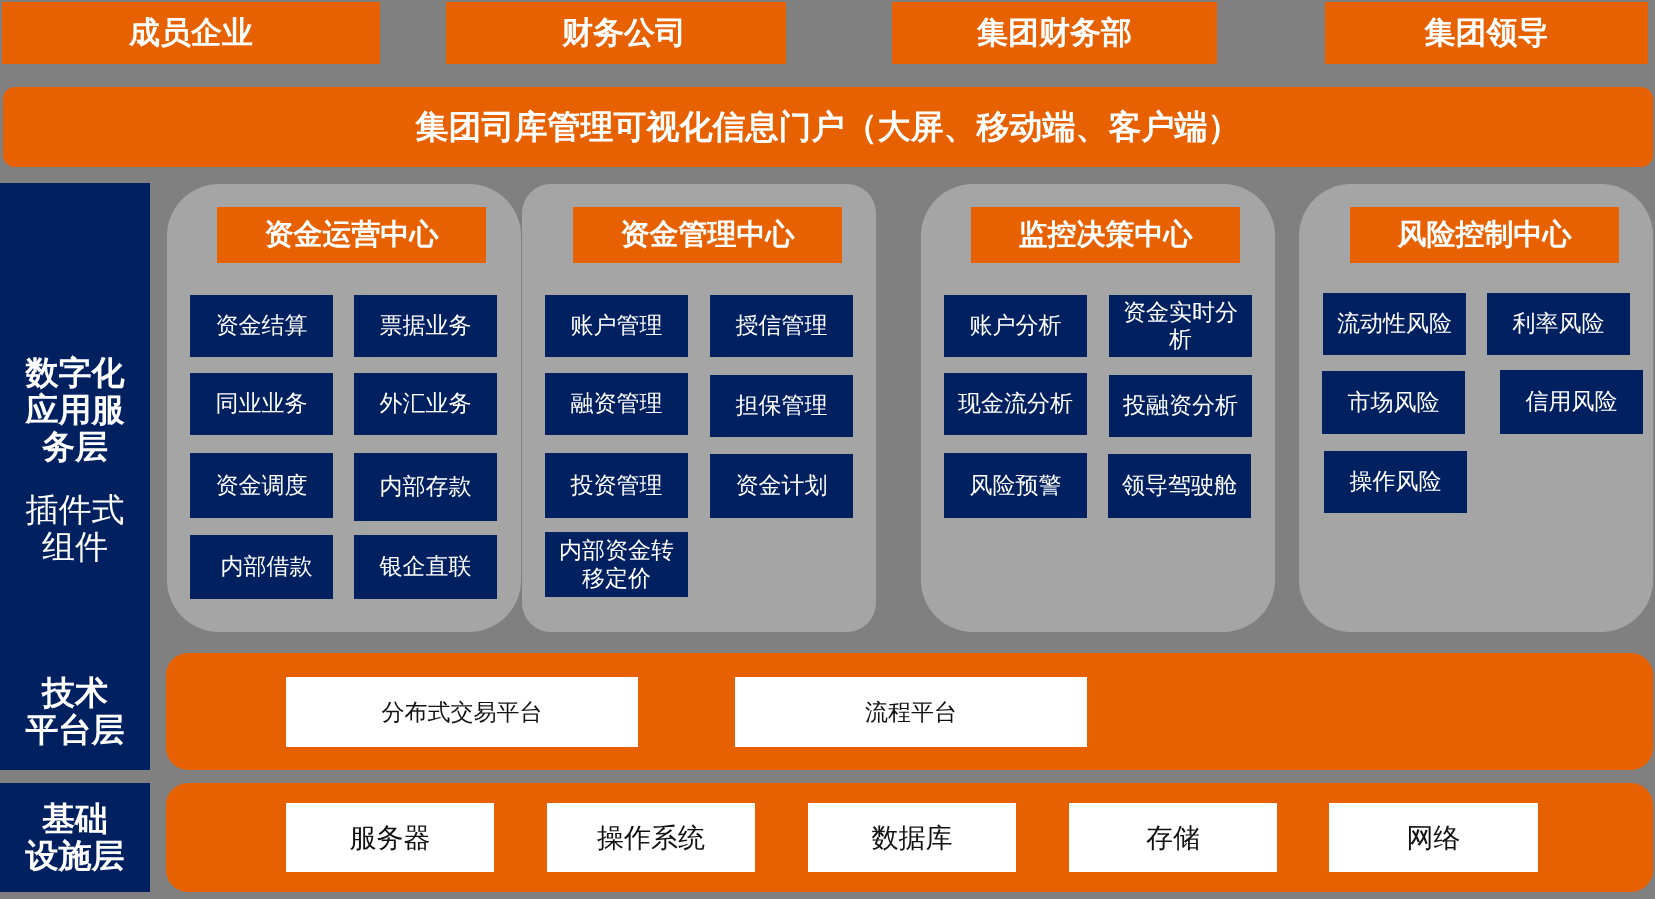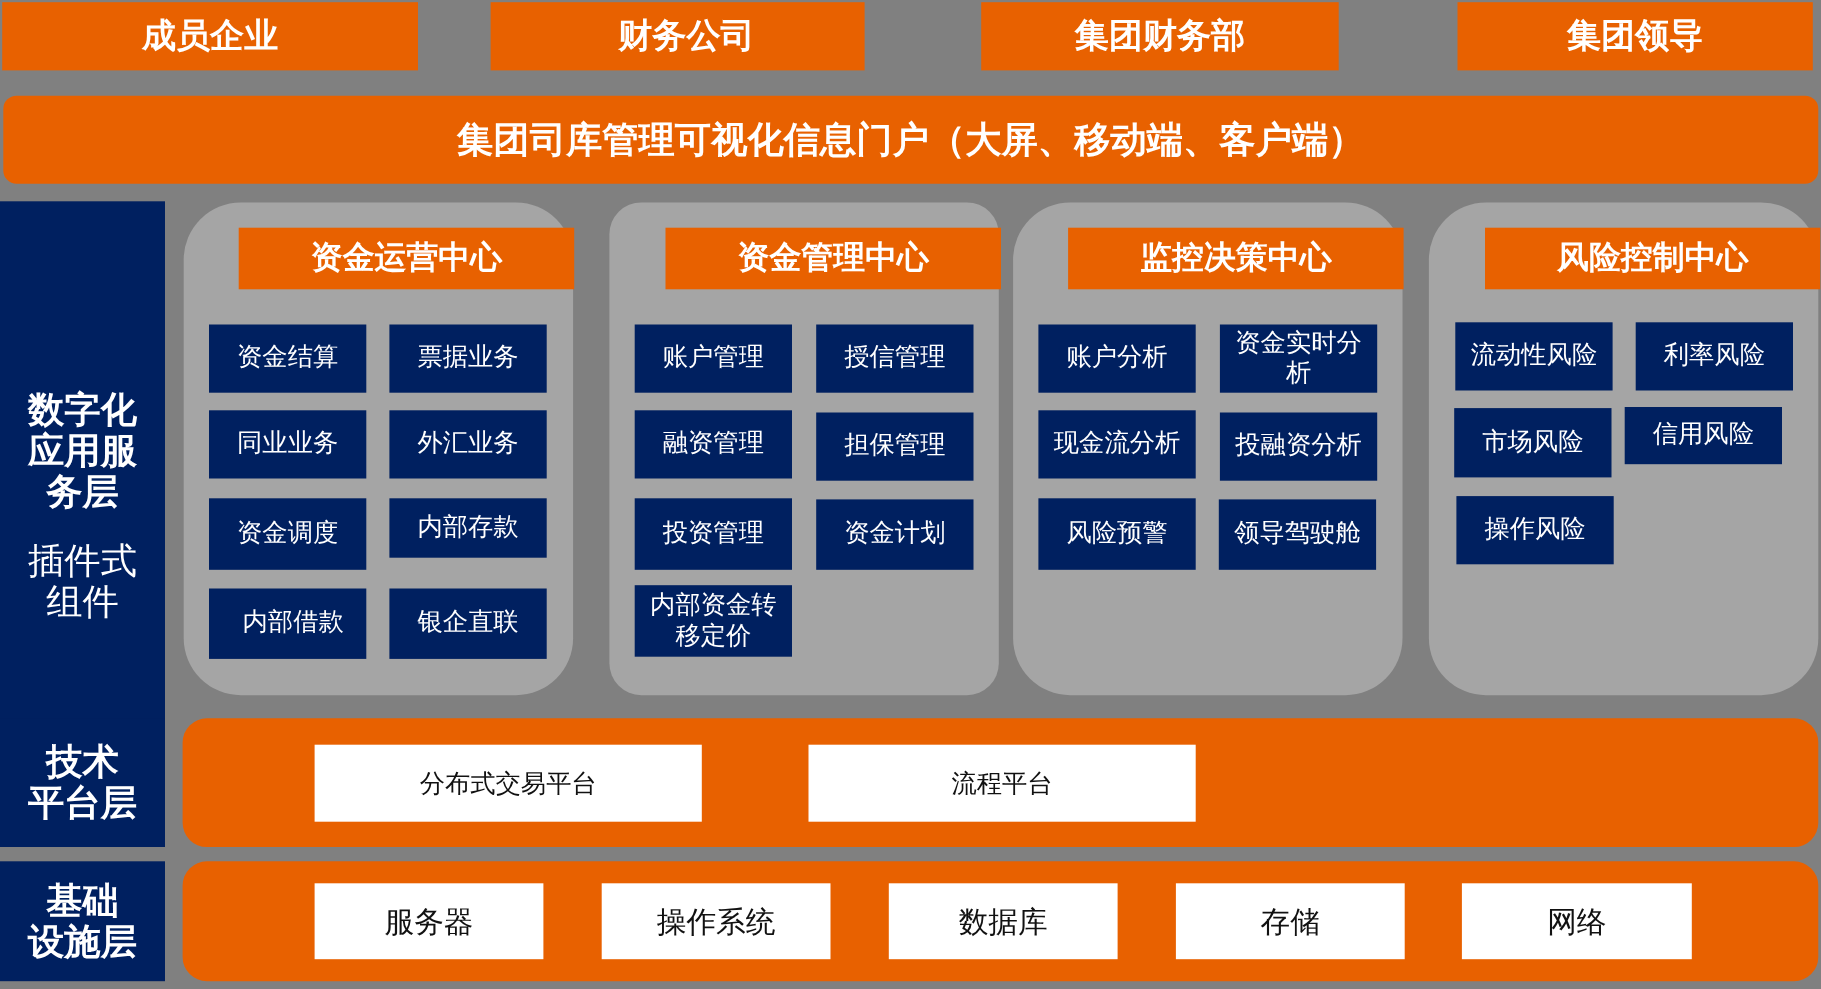--- a/index.html
+++ b/index.html
@@ -11,21 +11,21 @@
   .abs { position: absolute; box-sizing: border-box; }
   .orange { background: #E86100; }
   .navy { background: #002060; }
   .flex-c { display: flex; align-items: center; justify-content: center; text-align: center; }
   .top-box { top: 2px; height: 62px; color: #fff; font-weight: bold; font-size: 31px; }
   .banner { left: 3px; top: 87px; width: 1650px; height: 80px; border-radius: 12px; color: #fff; font-weight: bold; font-size: 33px; letter-spacing: 0px; }
   .layer-label { left: 0; width: 150px; color: #fff; flex-direction: column; line-height: 1.12; }
   .layer-label .bold { font-weight: bold; font-size: 33px; }
   .layer-label .light { font-size: 33px; font-weight: normal; margin-top: 26px; }
   .panel { top: 184px; height: 448px; width: 354px; background: #A5A5A5; border-radius: 52px; }
-  .panel-head { color: #fff; font-weight: bold; font-size: 29px; top: 23px; height: 56px; width: 305px; }
+  .panel-head { color: #fff; font-weight: bold; font-size: 29px; top: 23px; height: 56px; width: 269px; }
   .item { width: 143px; height: 62px; color: #fff; font-size: 23px; line-height: 1.18; padding: 0 6px; }
   .strip { left: 166px; width: 1487px; border-radius: 22px; }
   .wbox { background: #fff; color: #111; font-size: 23px; }
   .wbox.infra { font-size: 27px; }
 </style>
 </head>
 <body>
 
 <div class="abs orange flex-c top-box" style="left:2px;width:378px;">
     <span>成员企业</span>
@@ -56,26 +56,26 @@
   </div>
 </div>
 
 <div class="abs panel" style="left:167px;">
   <div class="abs orange flex-c panel-head" style="left:50px;">资金运营中心</div>
   <div class="abs navy flex-c item" style="left:23px;top:111px;">资金结算</div>
   <div class="abs navy flex-c item" style="left:187px;top:111px;">票据业务</div>
   <div class="abs navy flex-c item" style="left:23px;top:189px;">同业业务</div>
   <div class="abs navy flex-c item" style="left:187px;top:189px;">外汇业务</div>
   <div class="abs navy flex-c item" style="left:23px;top:269px;height:65px;">资金调度</div>
-  <div class="abs navy flex-c item" style="left:187px;top:269px;height:54px;">内部存款</div>
+  <div class="abs navy flex-c item" style="left:187px;top:269px;height:68px;">内部存款</div>
   <div class="abs navy flex-c item" style="left:23px;top:351px;height:64px;padding-left:16px;">内部借款</div>
   <div class="abs navy flex-c item" style="left:187px;top:351px;height:64px;">银企直联</div>
 </div>
 
-<div class="abs panel" style="left:554px;border-radius:29px;">
+<div class="abs panel" style="left:522px;border-radius:29px;">
   <div class="abs orange flex-c panel-head" style="left:51px;">资金管理中心</div>
   <div class="abs navy flex-c item" style="left:23px;top:111px;">账户管理</div>
   <div class="abs navy flex-c item" style="left:188px;top:111px;">授信管理</div>
   <div class="abs navy flex-c item" style="left:23px;top:189px;">融资管理</div>
   <div class="abs navy flex-c item" style="left:188px;top:191px;">担保管理</div>
   <div class="abs navy flex-c item" style="left:23px;top:269px;height:65px;">投资管理</div>
   <div class="abs navy flex-c item" style="left:188px;top:270px;height:64px;">资金计划</div>
   <div class="abs navy flex-c item" style="left:23px;top:348px;height:65px;">内部资金转移定价</div>
 </div>
 
@@ -87,21 +87,21 @@
   <div class="abs navy flex-c item" style="left:188px;top:191px;">投融资分析</div>
   <div class="abs navy flex-c item" style="left:23px;top:269px;height:65px;">风险预警</div>
   <div class="abs navy flex-c item" style="left:187px;top:270px;height:64px;">领导驾驶舱</div>
 </div>
 
 <div class="abs panel" style="left:1299px;">
   <div class="abs orange flex-c panel-head" style="left:51px;">风险控制中心</div>
   <div class="abs navy flex-c item" style="left:24px;top:109px;">流动性风险</div>
   <div class="abs navy flex-c item" style="left:188px;top:109px;">利率风险</div>
   <div class="abs navy flex-c item" style="left:23px;top:187px;height:63px;">市场风险</div>
-  <div class="abs navy flex-c item" style="left:178px;top:186px;height:52px;">信用风险</div>
+  <div class="abs navy flex-c item" style="left:201px;top:186px;height:64px;">信用风险</div>
   <div class="abs navy flex-c item" style="left:25px;top:267px;">操作风险</div>
 </div>
 
 <div class="abs navy flex-c layer-label" style="top:653px;height:117px;">
   <div class="bold">
     <div>技术</div>
     <div>平台层</div>
   </div>
 </div>
 <div class="abs orange strip" style="top:653px;height:117px;">

